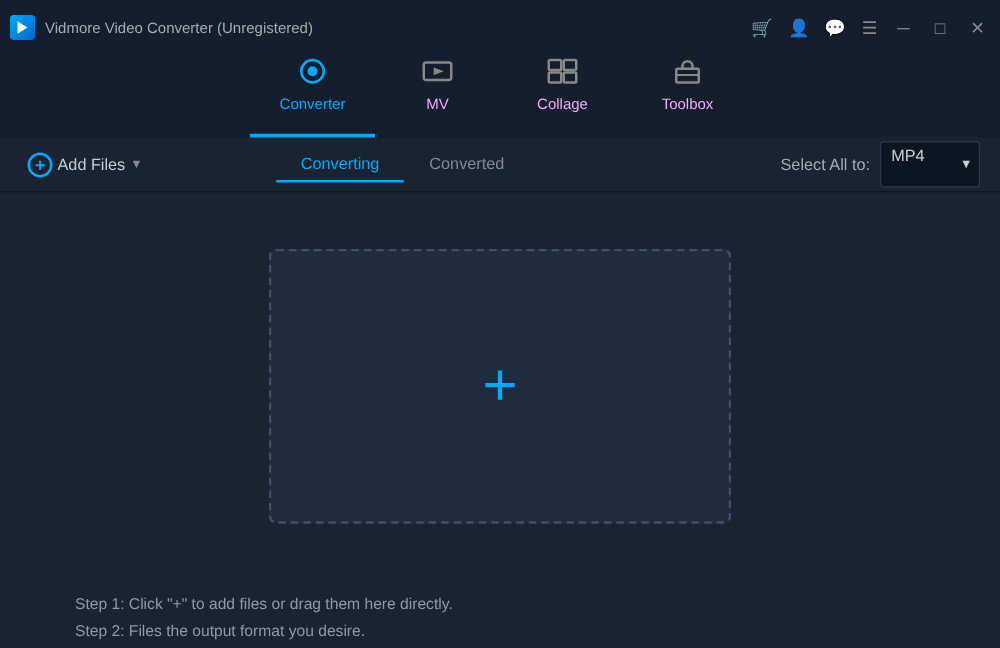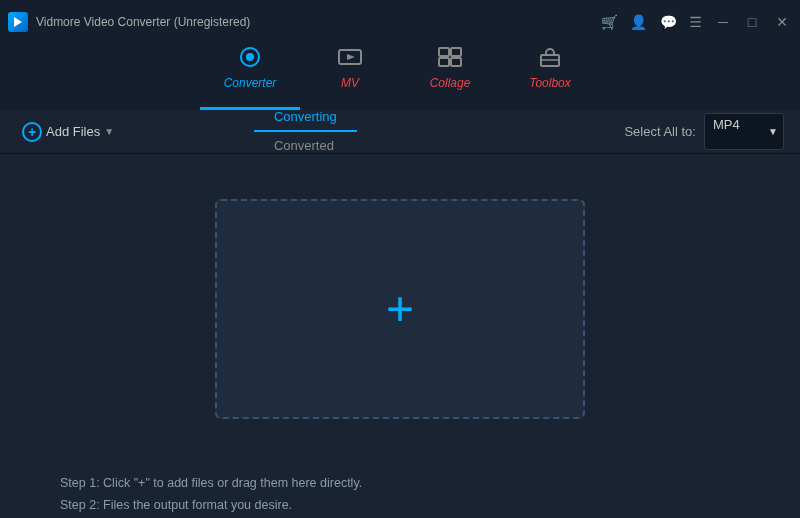--- a/index.html
+++ b/index.html
@@ -71,36 +71,35 @@
       gap: 0;
     }
     .nav-tab {
       display: flex;
       flex-direction: column;
       align-items: center;
       justify-content: center;
       width: 100px;
       height: 78px;
       cursor: pointer;
-      color: #ef4444;
+      color: #f0abfc;
       border-bottom: 3px solid transparent;
       gap: 4px;
       padding-bottom: 4px;
     }
     .nav-tab.active {
       color: #00aaff;
       border-bottom: 3px solid #00aaff;
     }
     .nav-tab-icon {
       font-size: 22px;
       line-height: 1;
     }
     .nav-tab-label {
       font-size: 12px;
-      font-style: italic;
     }
 
     
     #toolbar {
       display: flex;
       align-items: center;
       background: #1a2332;
       height: 44px;
       padding: 0 16px;
       border-bottom: 1px solid #0d1520;
@@ -130,21 +129,20 @@
     }
     #dropdown-arrow {
       font-size: 10px;
       color: #888;
     }
     #convert-tabs {
       display: flex;
       margin: 0 auto;
       background: transparent;
       gap: 0;
-      flex-direction: column;
     }
     .convert-tab {
       padding: 6px 20px;
       cursor: pointer;
       font-size: 13px;
       color: #888;
       border-bottom: 2px solid transparent;
     }
     .convert-tab.active {
       color: #00aaff;

